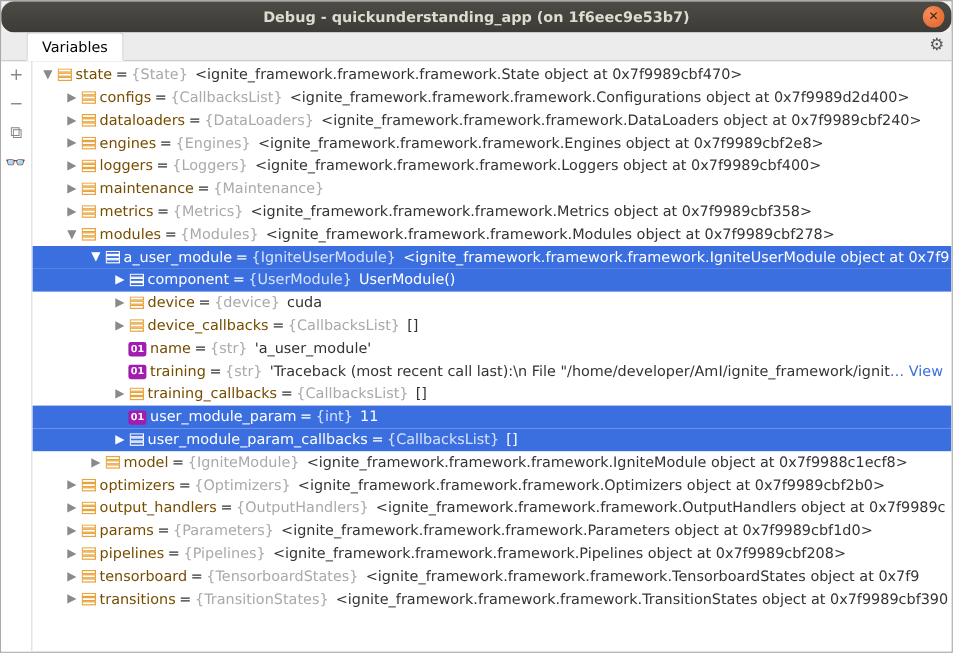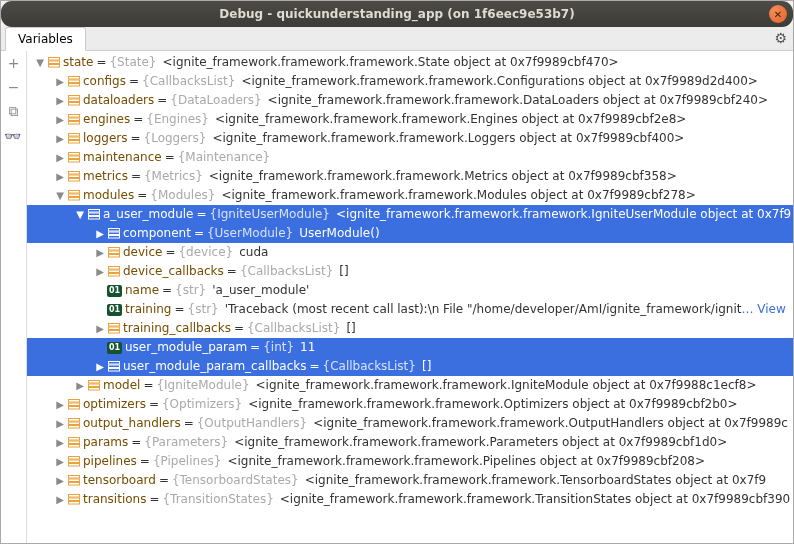--- a/index.html
+++ b/index.html
@@ -46,21 +46,21 @@
   display: flex;
   align-items: flex-end;
   position: relative;
 }
 .tab {
   padding: 4px 12px;
   background: #fff;
   border: 1px solid #ccc;
   border-bottom: 1px solid #fff;
   border-radius: 3px 3px 0 0;
-  margin-left: 4px;
+  margin-left: 21px;
   font-size: 12px;
   position: relative;
   top: 1px;
 }
 .tab-settings {
   position: absolute;
   right: 6px;
   top: 3px;
   color: #555;
   font-size: 14px;
@@ -119,21 +119,21 @@
 .eq { color: #333; padding: 0 3px; }
 .row.sel .eq { color: #fff; }
 .type { color: #a9a9a9; }
 .row.sel .type { color: #d8e2fb; }
 .val { color: #333; }
 .row.sel .val { color: #fff; }
 .link { color: #3a6fd8; }
 .str-icon {
   display: inline-flex;
   width: 15px; height: 12px;
-  background: #14532d;
+  background: #a21caf;
   color: #fff;
   font-size: 8px;
   font-weight: bold;
   align-items: center;
   justify-content: center;
   border-radius: 2px;
   margin-right: 3px;
 }
 </style>
 </head>

